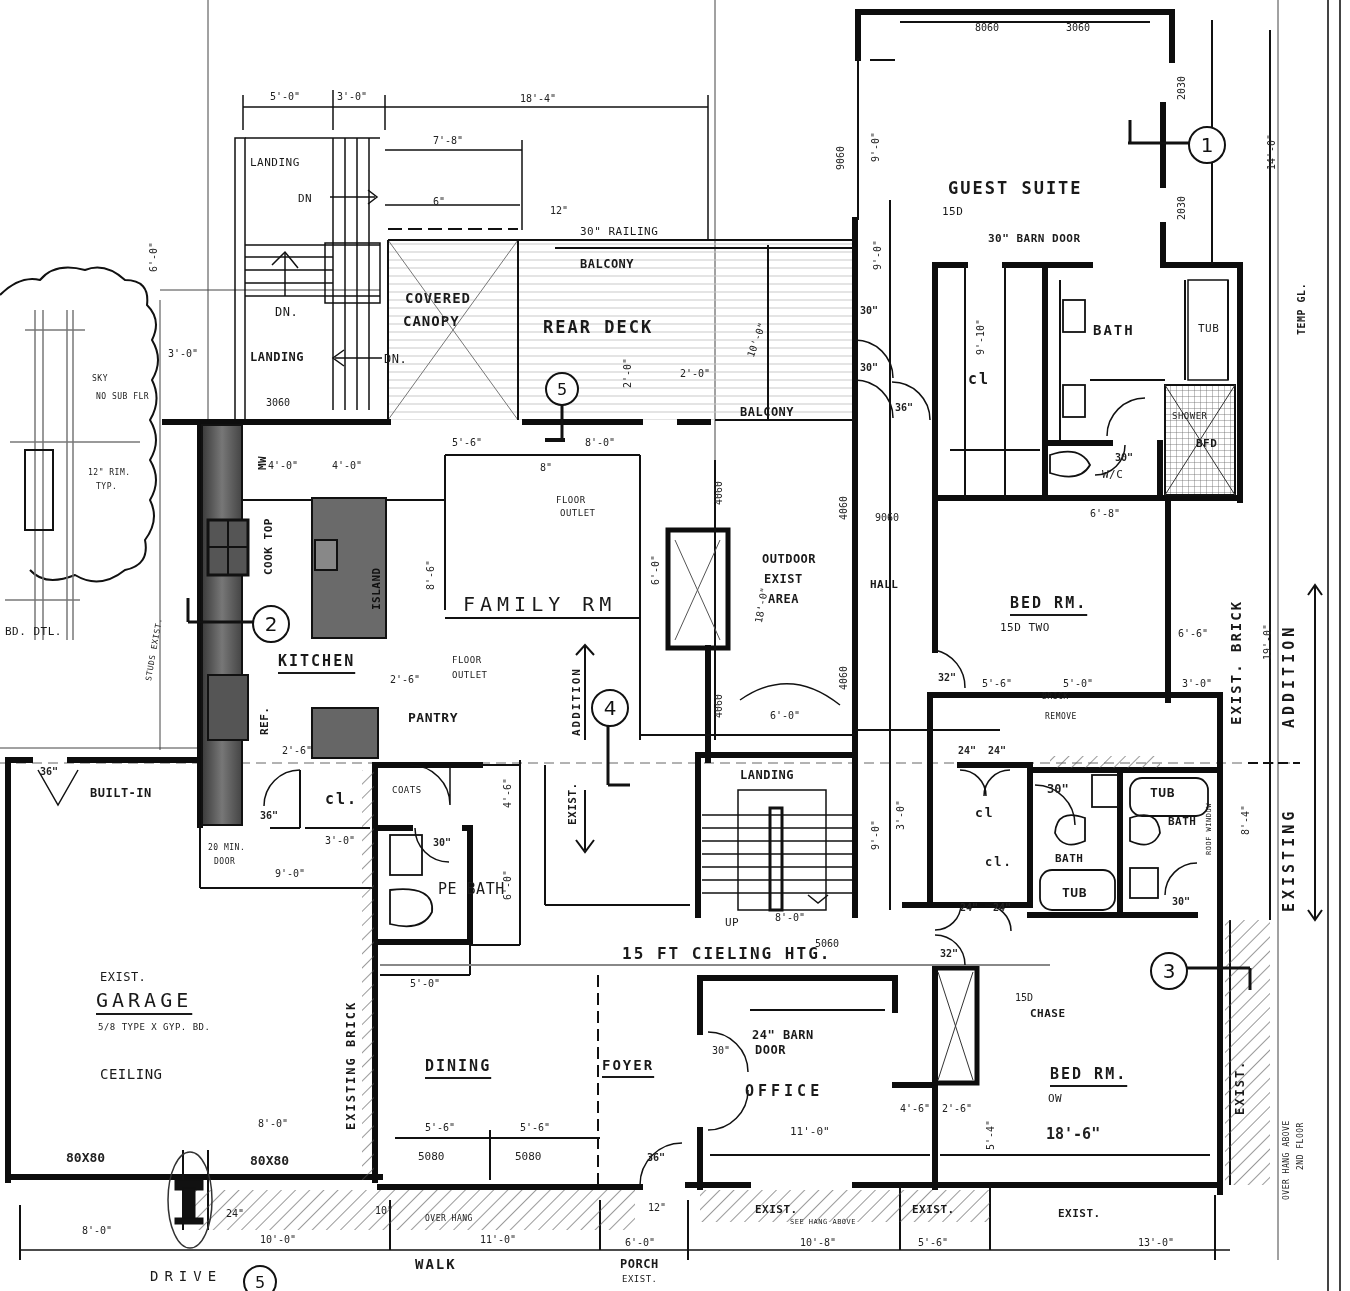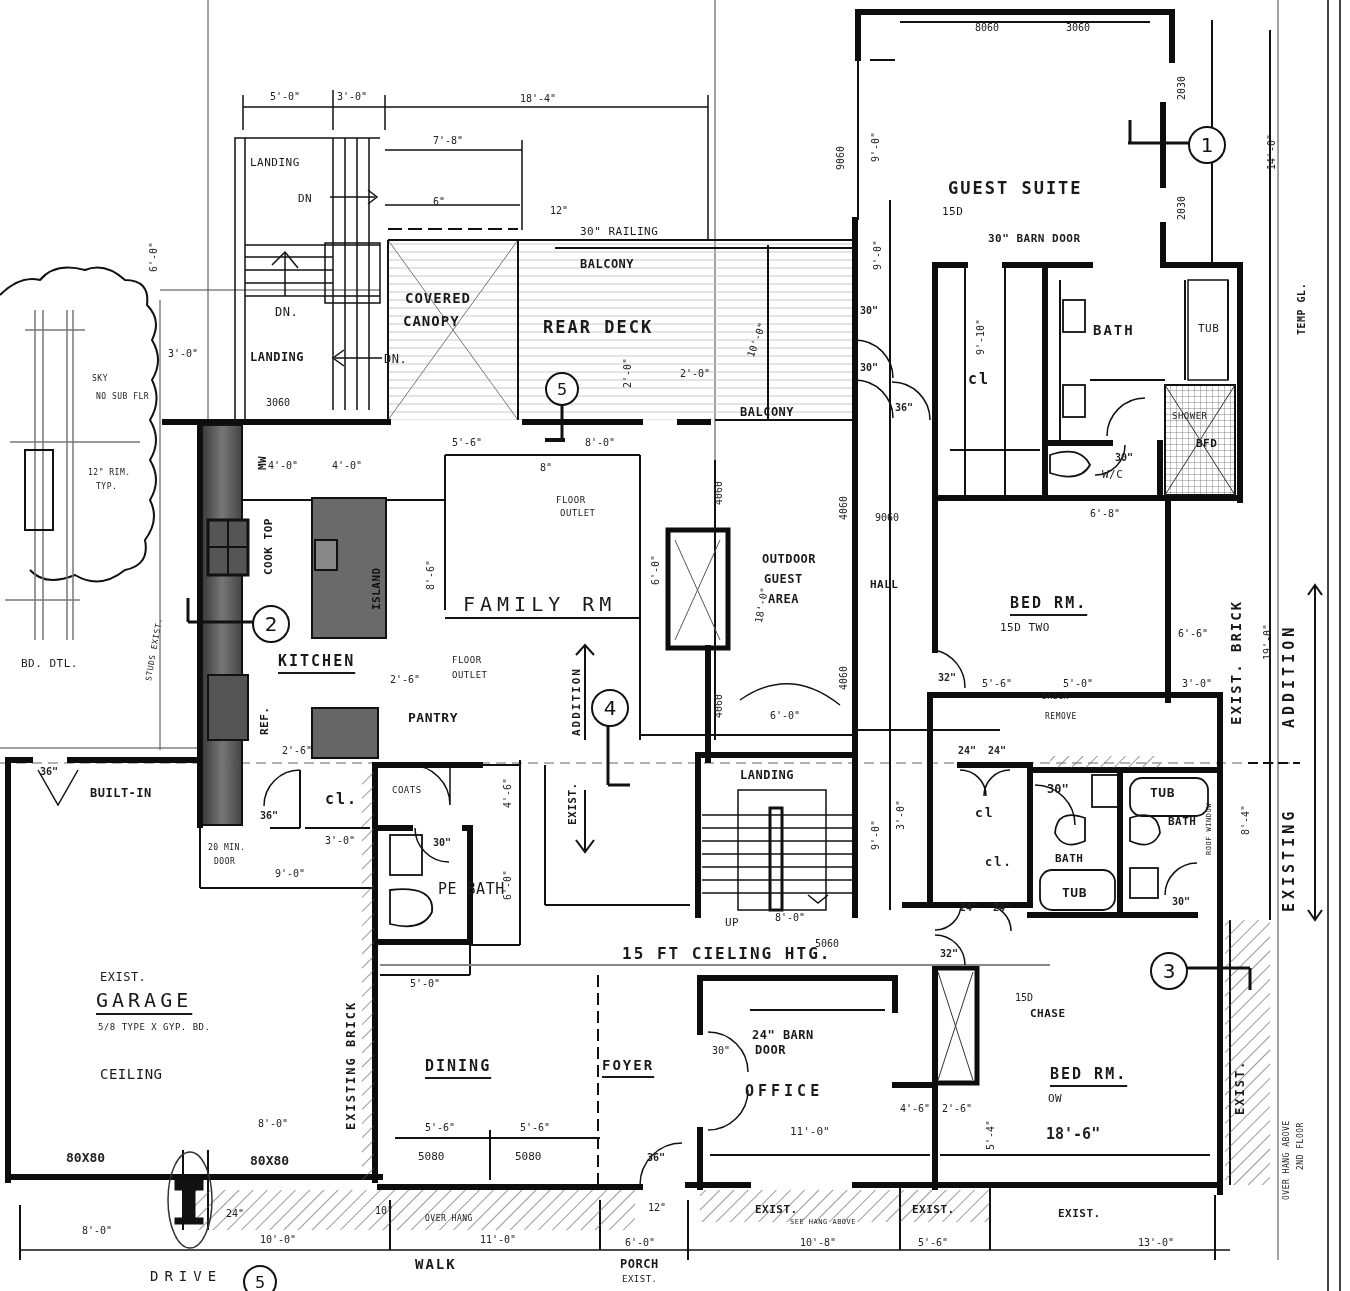--- a/index.html
+++ b/index.html
@@ -360,21 +360,21 @@
   <span class="lbl note" style="left:740px;top:768px;font-size:12px;font-weight:bold;">LANDING</span>
 
   <span class="lbl room-lg" style="left:463px;top:592px;">FAMILY RM</span>
   <span class="lbl room u" style="left:278px;top:652px;font-size:15px;">KITCHEN</span>
   <span class="lbl note" style="left:370px;top:610px;transform:rotate(-90deg);font-weight:bold;color:#111;">ISLAND</span>
   <span class="lbl note" style="left:262px;top:575px;transform:rotate(-90deg);font-weight:bold;">COOK TOP</span>
   <span class="lbl note" style="left:258px;top:735px;transform:rotate(-90deg);font-weight:bold;">REF.</span>
   <span class="lbl note" style="left:256px;top:470px;transform:rotate(-90deg);font-weight:bold;">MW</span>
   <span class="lbl note" style="left:408px;top:710px;font-size:13px;font-weight:bold;">PANTRY</span>
   <span class="lbl note" style="left:762px;top:552px;font-size:12px;font-weight:bold;text-align:right;">OUTDOOR</span>
-  <span class="lbl note" style="left:764px;top:572px;font-size:12px;font-weight:bold;">GUEST</span>
+  <span class="lbl note" style="left:764px;top:572px;font-size:12px;font-weight:bold;">EXIST</span>
   <span class="lbl note" style="left:768px;top:592px;font-size:12px;font-weight:bold;">AREA</span>
 
   <span class="lbl room u" style="left:1010px;top:594px;font-size:15px;">BED RM.</span>
   <span class="lbl note" style="left:1000px;top:621px;">15D  TWO</span>
   <span class="lbl note" style="left:1055px;top:852px;font-weight:bold;">BATH</span>
   <span class="lbl note" style="left:1062px;top:885px;font-size:13px;font-weight:bold;">TUB</span>
   <span class="lbl note" style="left:1168px;top:815px;font-weight:bold;">BATH</span>
   <span class="lbl note" style="left:1150px;top:785px;font-size:13px;font-weight:bold;">TUB</span>
   <span class="lbl room" style="left:975px;top:805px;font-size:13px;">cl</span>
   <span class="lbl room" style="left:985px;top:855px;font-size:12px;">cl.</span>
@@ -429,21 +429,21 @@
   <span class="lbl note" style="left:425px;top:1214px;font-size:8px;">OVER HANG</span>
   <span class="lbl note" style="left:790px;top:1218px;font-size:7px;">SEE HANG ABOVE</span>
   <span class="lbl note" style="left:1205px;top:855px;transform:rotate(-90deg);font-size:7px;">ROOF WINDOW</span>
   <span class="lbl note" style="left:298px;top:192px;">DN</span>
   <span class="lbl note" style="left:275px;top:305px;font-size:12px;">DN.</span>
   <span class="lbl note" style="left:384px;top:352px;font-size:12px;">DN.</span>
   <span class="lbl note" style="left:725px;top:916px;">UP</span>
   <span class="lbl note" style="left:92px;top:366px;font-size:8px;margin-top:8px;">SKY</span>
   <span class="lbl note" style="left:88px;top:468px;font-size:8px;">12" RIM.</span>
   <span class="lbl note" style="left:96px;top:482px;font-size:8px;">TYP.</span>
-  <span class="lbl note" style="left:21px;top:625px;font-size:11px;margin-top:32px;">BD. DTL.</span>
+  <span class="lbl note" style="left:5px;top:625px;font-size:11px;">BD. DTL.</span>
   <span class="lbl note" style="left:96px;top:392px;font-size:8px;">NO SUB FLR</span>
   <span class="lbl note" style="left:144px;top:680px;transform:rotate(-80deg);font-size:8px;">STUDS EXIST.</span>
   <span class="lbl note" style="left:870px;top:578px;font-size:11px;font-weight:bold;">HALL</span>
 </div>
 
 <div>
   <span class="lbl dim" style="left:270px;top:91px;">5'-0"</span>
   <span class="lbl dim" style="left:337px;top:91px;">3'-0"</span>
   <span class="lbl dim" style="left:520px;top:93px;">18'-4"</span>
   <span class="lbl dim" style="left:433px;top:135px;">7'-8"</span>

